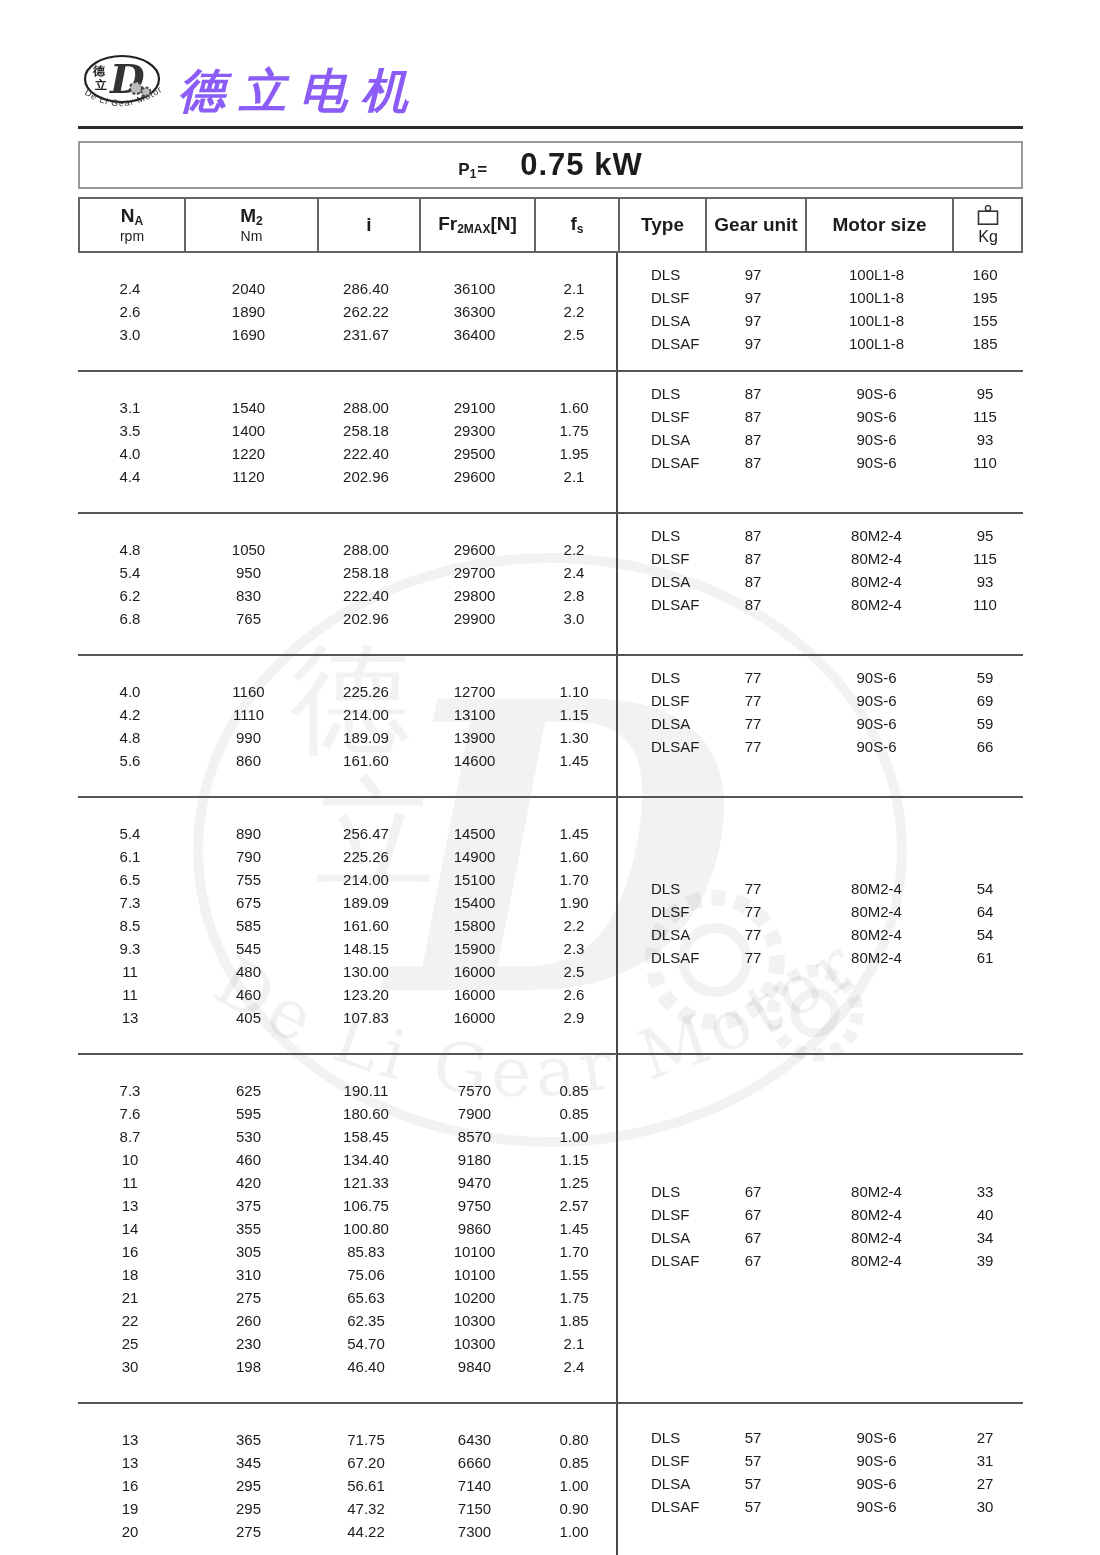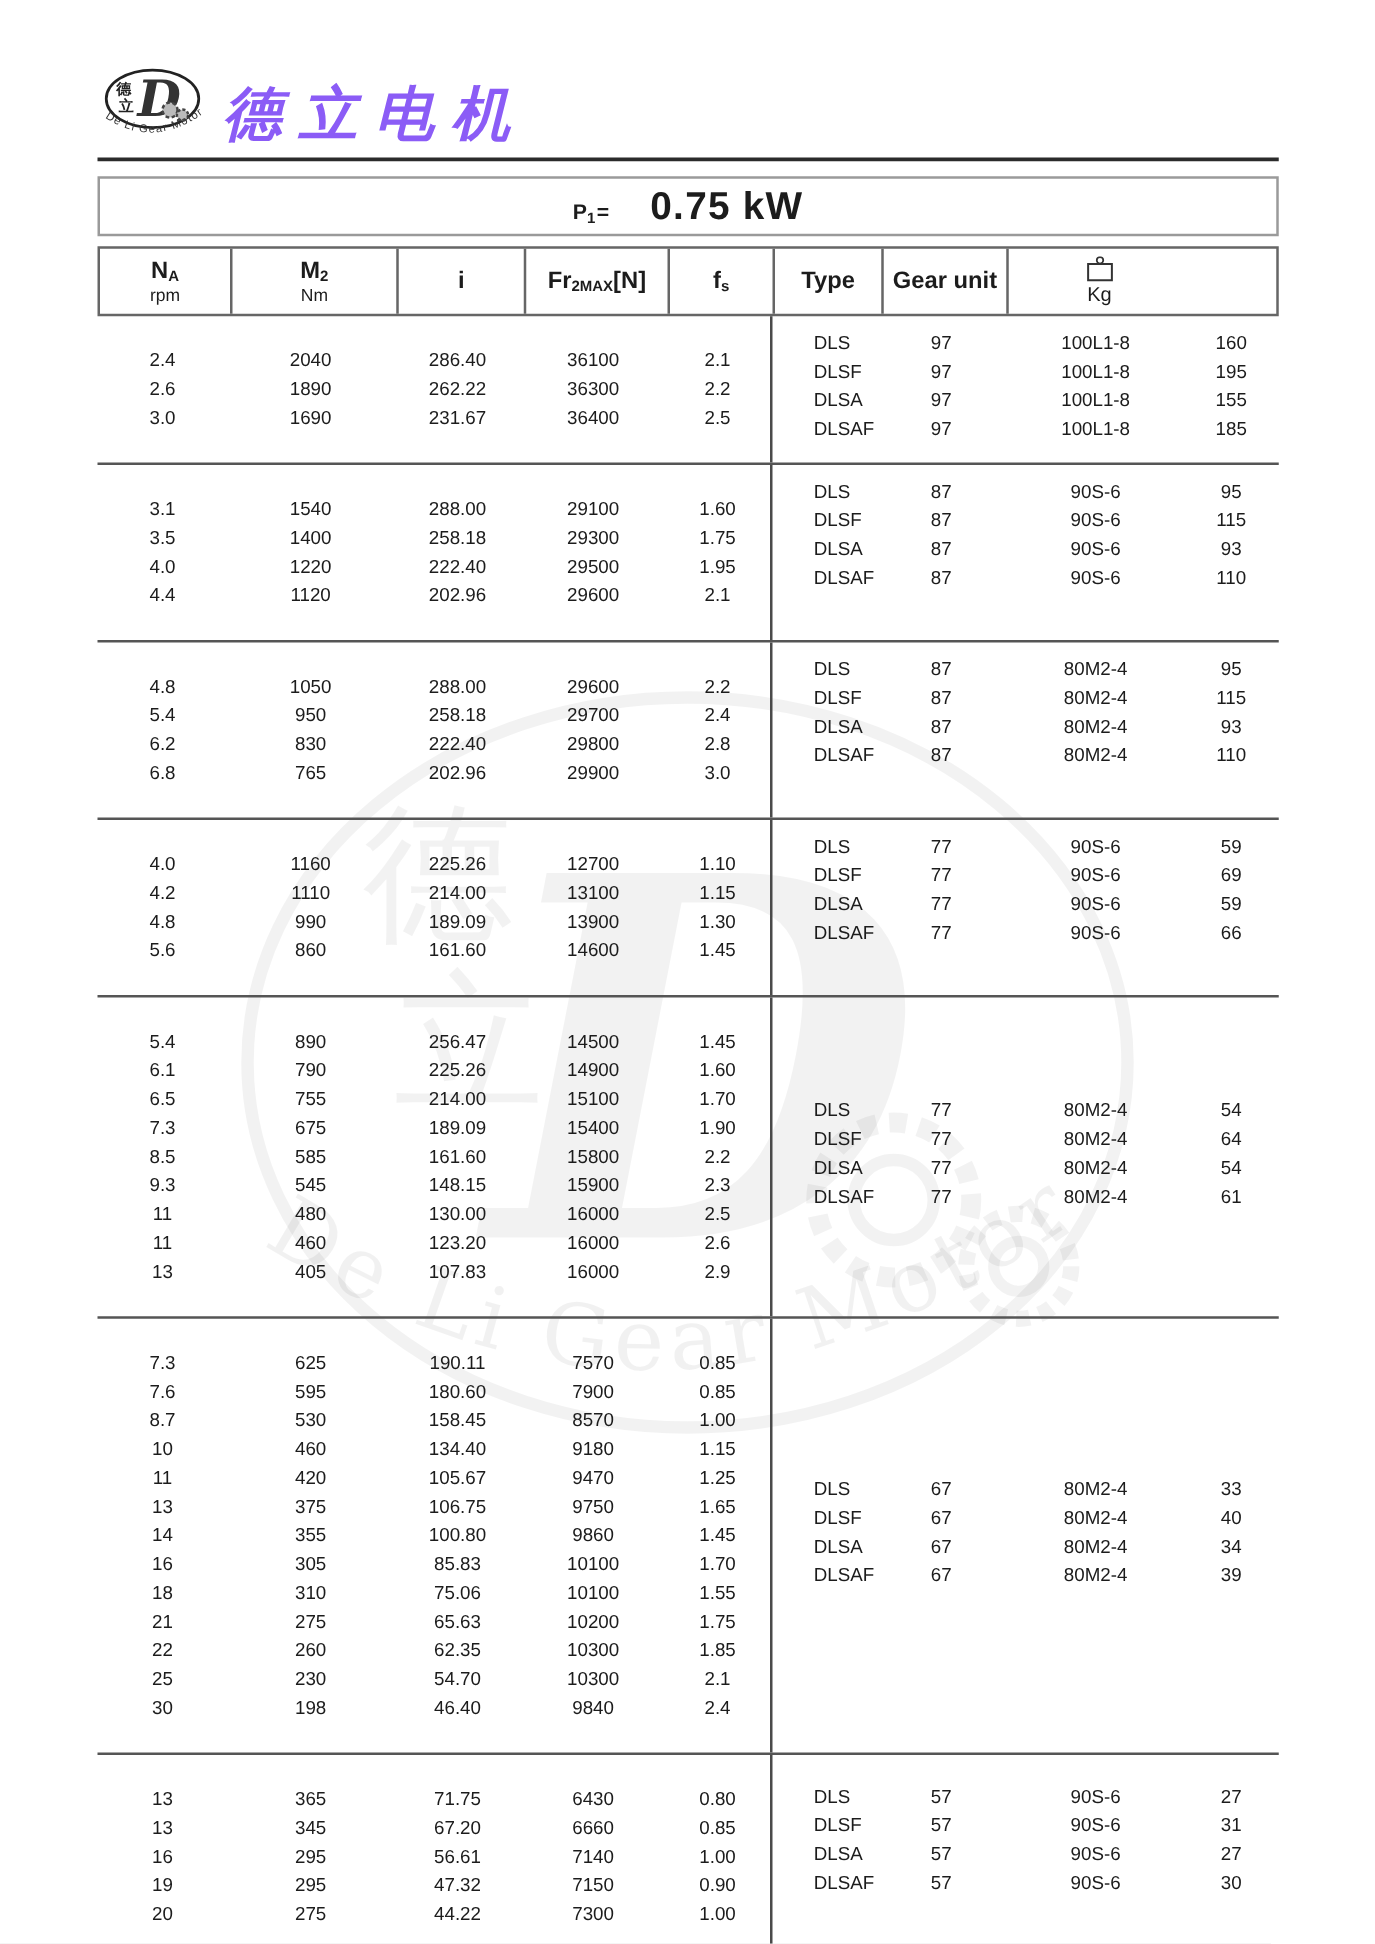--- a/index.html
+++ b/index.html
@@ -124,20 +124,23 @@
       <div class="hcell">
         <div class="hmain"><span>f</span><span class="hsub">s</span></div>
       </div>
       <div class="hcell">
         <div class="hmain">Type</div>
       </div>
       <div class="hcell">
         <div class="hmain">Gear unit</div>
       </div>
       <div class="hcell">
+        <div class="hmain">Motor size</div>
+      </div>
+      <div class="hcell">
         <svg class="wicon" width="28" height="22" viewBox="0 0 28 22">
           <circle cx="14" cy="3.2" r="2.6" fill="none" stroke="#333" stroke-width="1.4"></circle>
           <rect x="4.5" y="6.2" width="19" height="13" fill="none" stroke="#333" stroke-width="1.6"></rect>
         </svg>
         <div class="kgl">Kg</div>
       </div>
     </div>
 
     <div class="dtable">
         <div class="block">
@@ -484,30 +487,30 @@
             <div class="r lrow">
               <span class="c">10</span>
               <span class="c">460</span>
               <span class="c">134.40</span>
               <span class="c">9180</span>
               <span class="c">1.15</span>
             </div>
             <div class="r lrow">
               <span class="c">11</span>
               <span class="c">420</span>
-              <span class="c">105.67</span>
+              <span class="c">121.33</span>
               <span class="c">9470</span>
               <span class="c">1.25</span>
             </div>
             <div class="r lrow">
               <span class="c">13</span>
               <span class="c">375</span>
               <span class="c">106.75</span>
               <span class="c">9750</span>
-              <span class="c">1.65</span>
+              <span class="c">2.57</span>
             </div>
             <div class="r lrow">
               <span class="c">14</span>
               <span class="c">355</span>
               <span class="c">100.80</span>
               <span class="c">9860</span>
               <span class="c">1.45</span>
             </div>
             <div class="r lrow">
               <span class="c">16</span>

